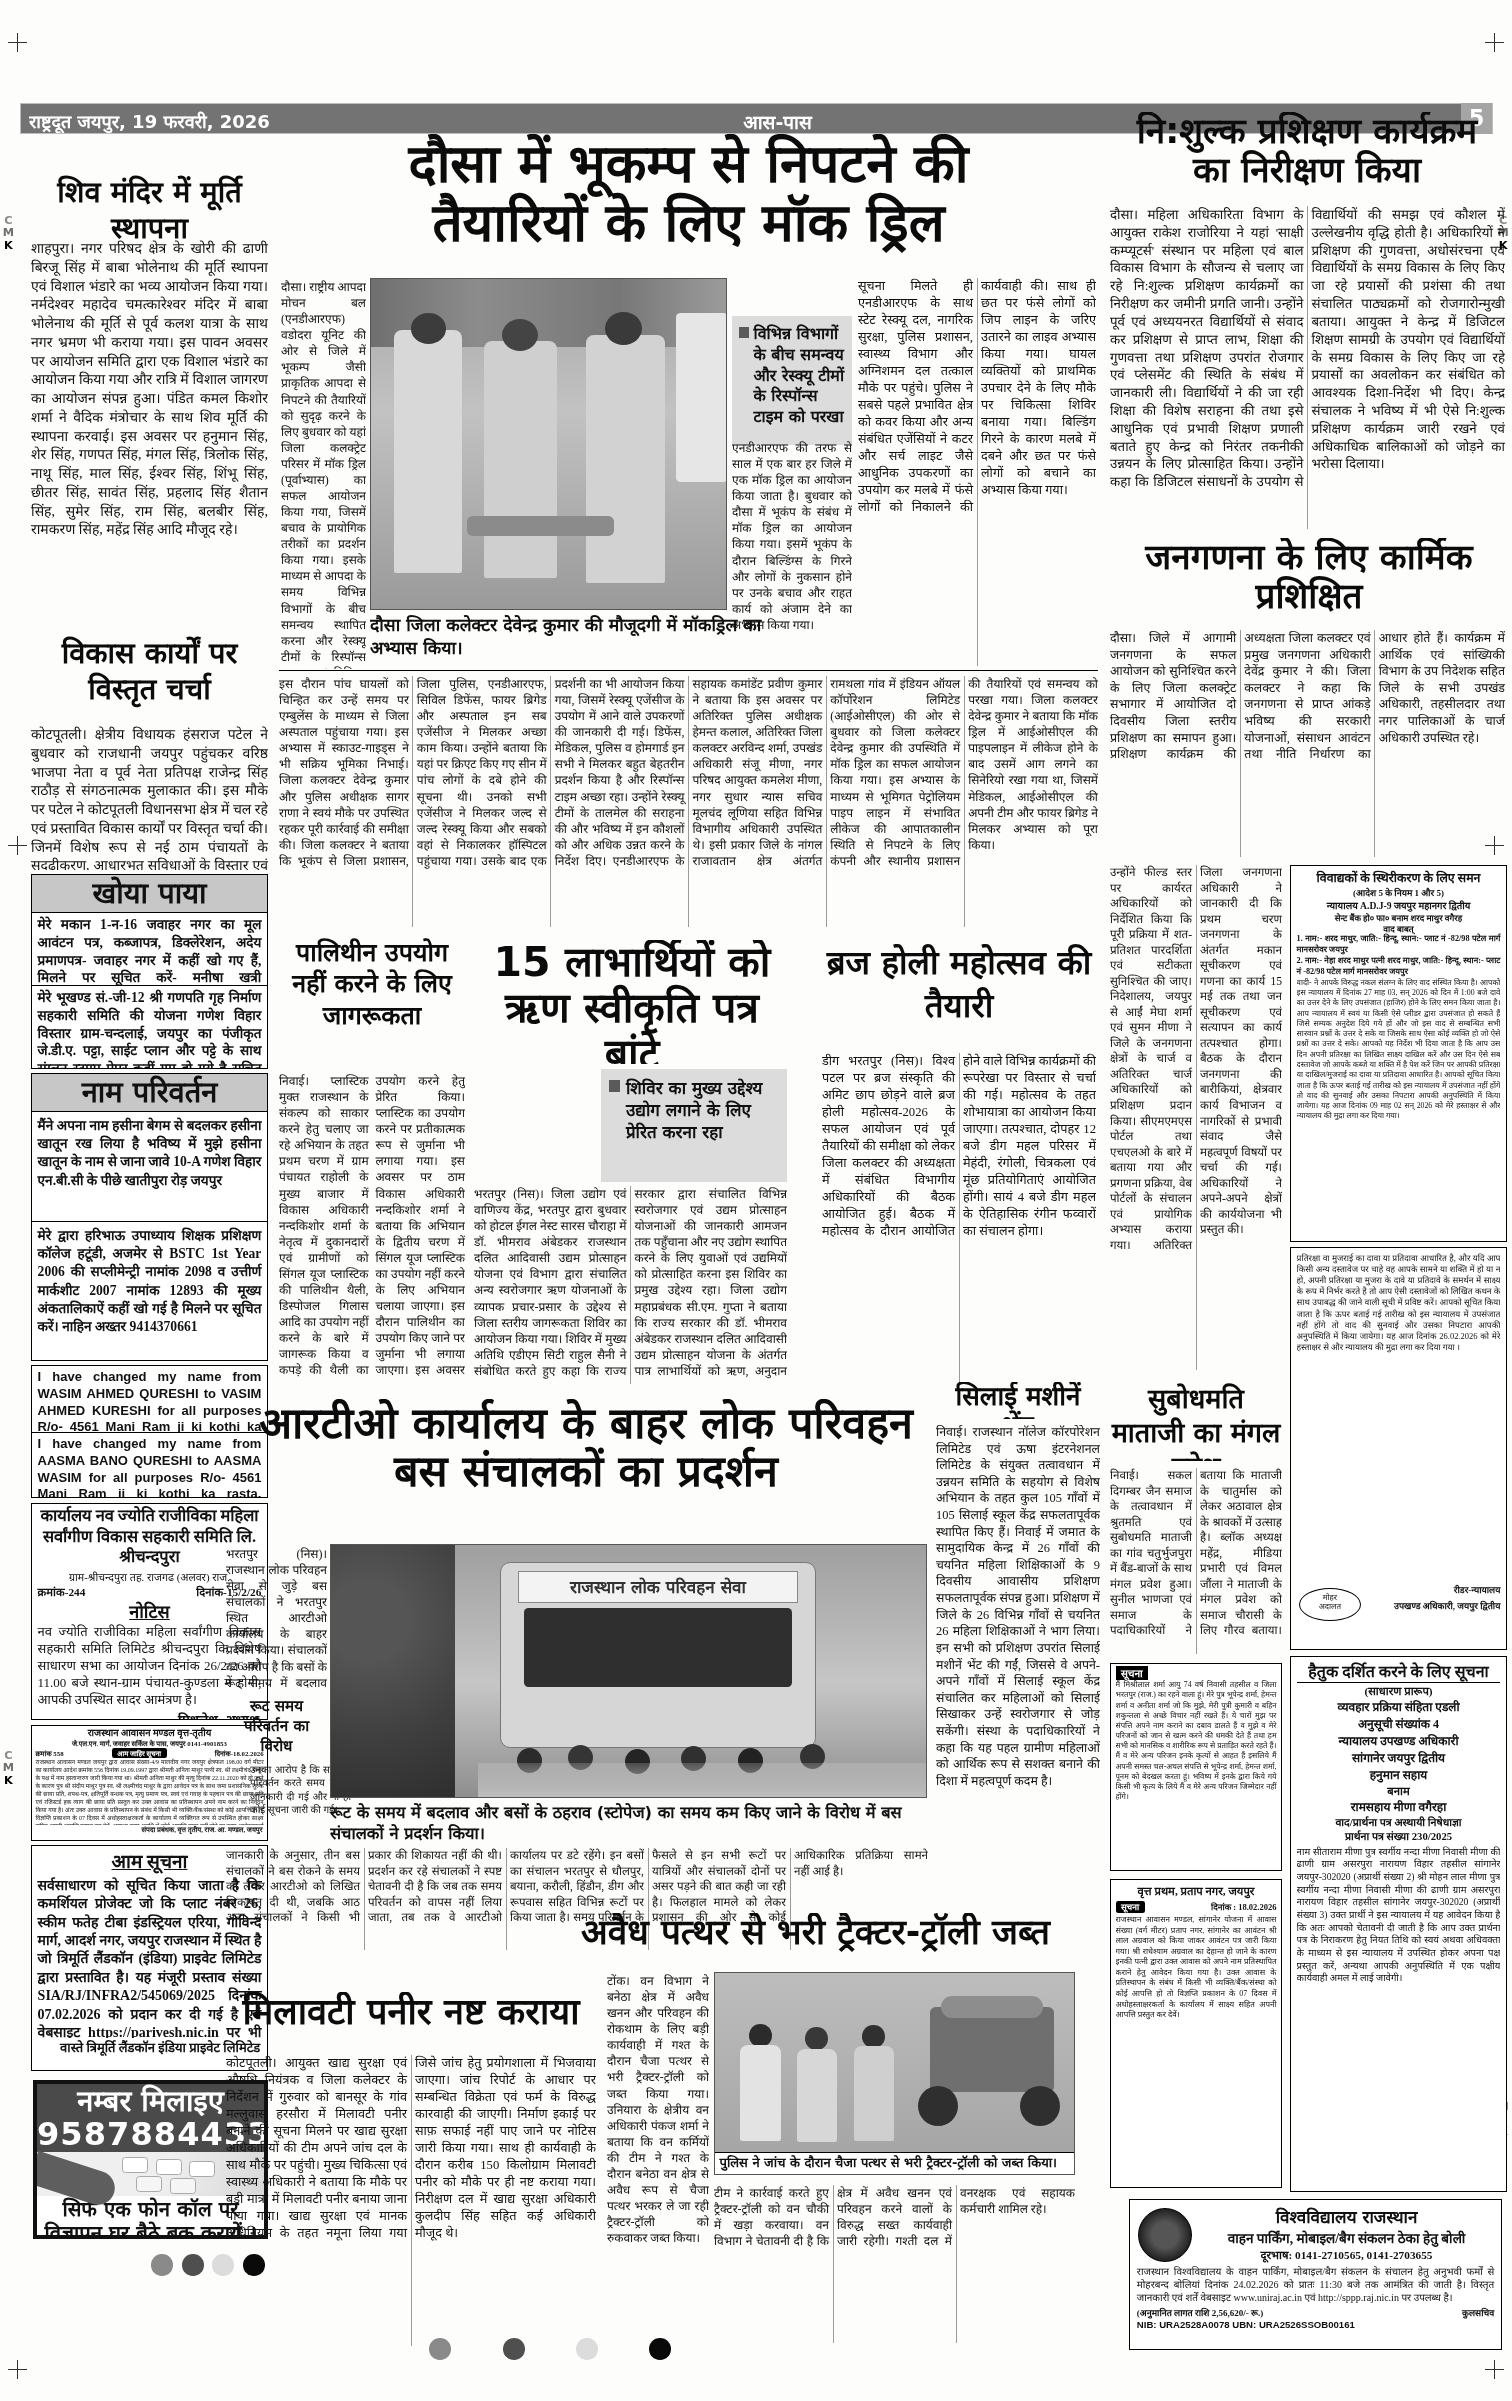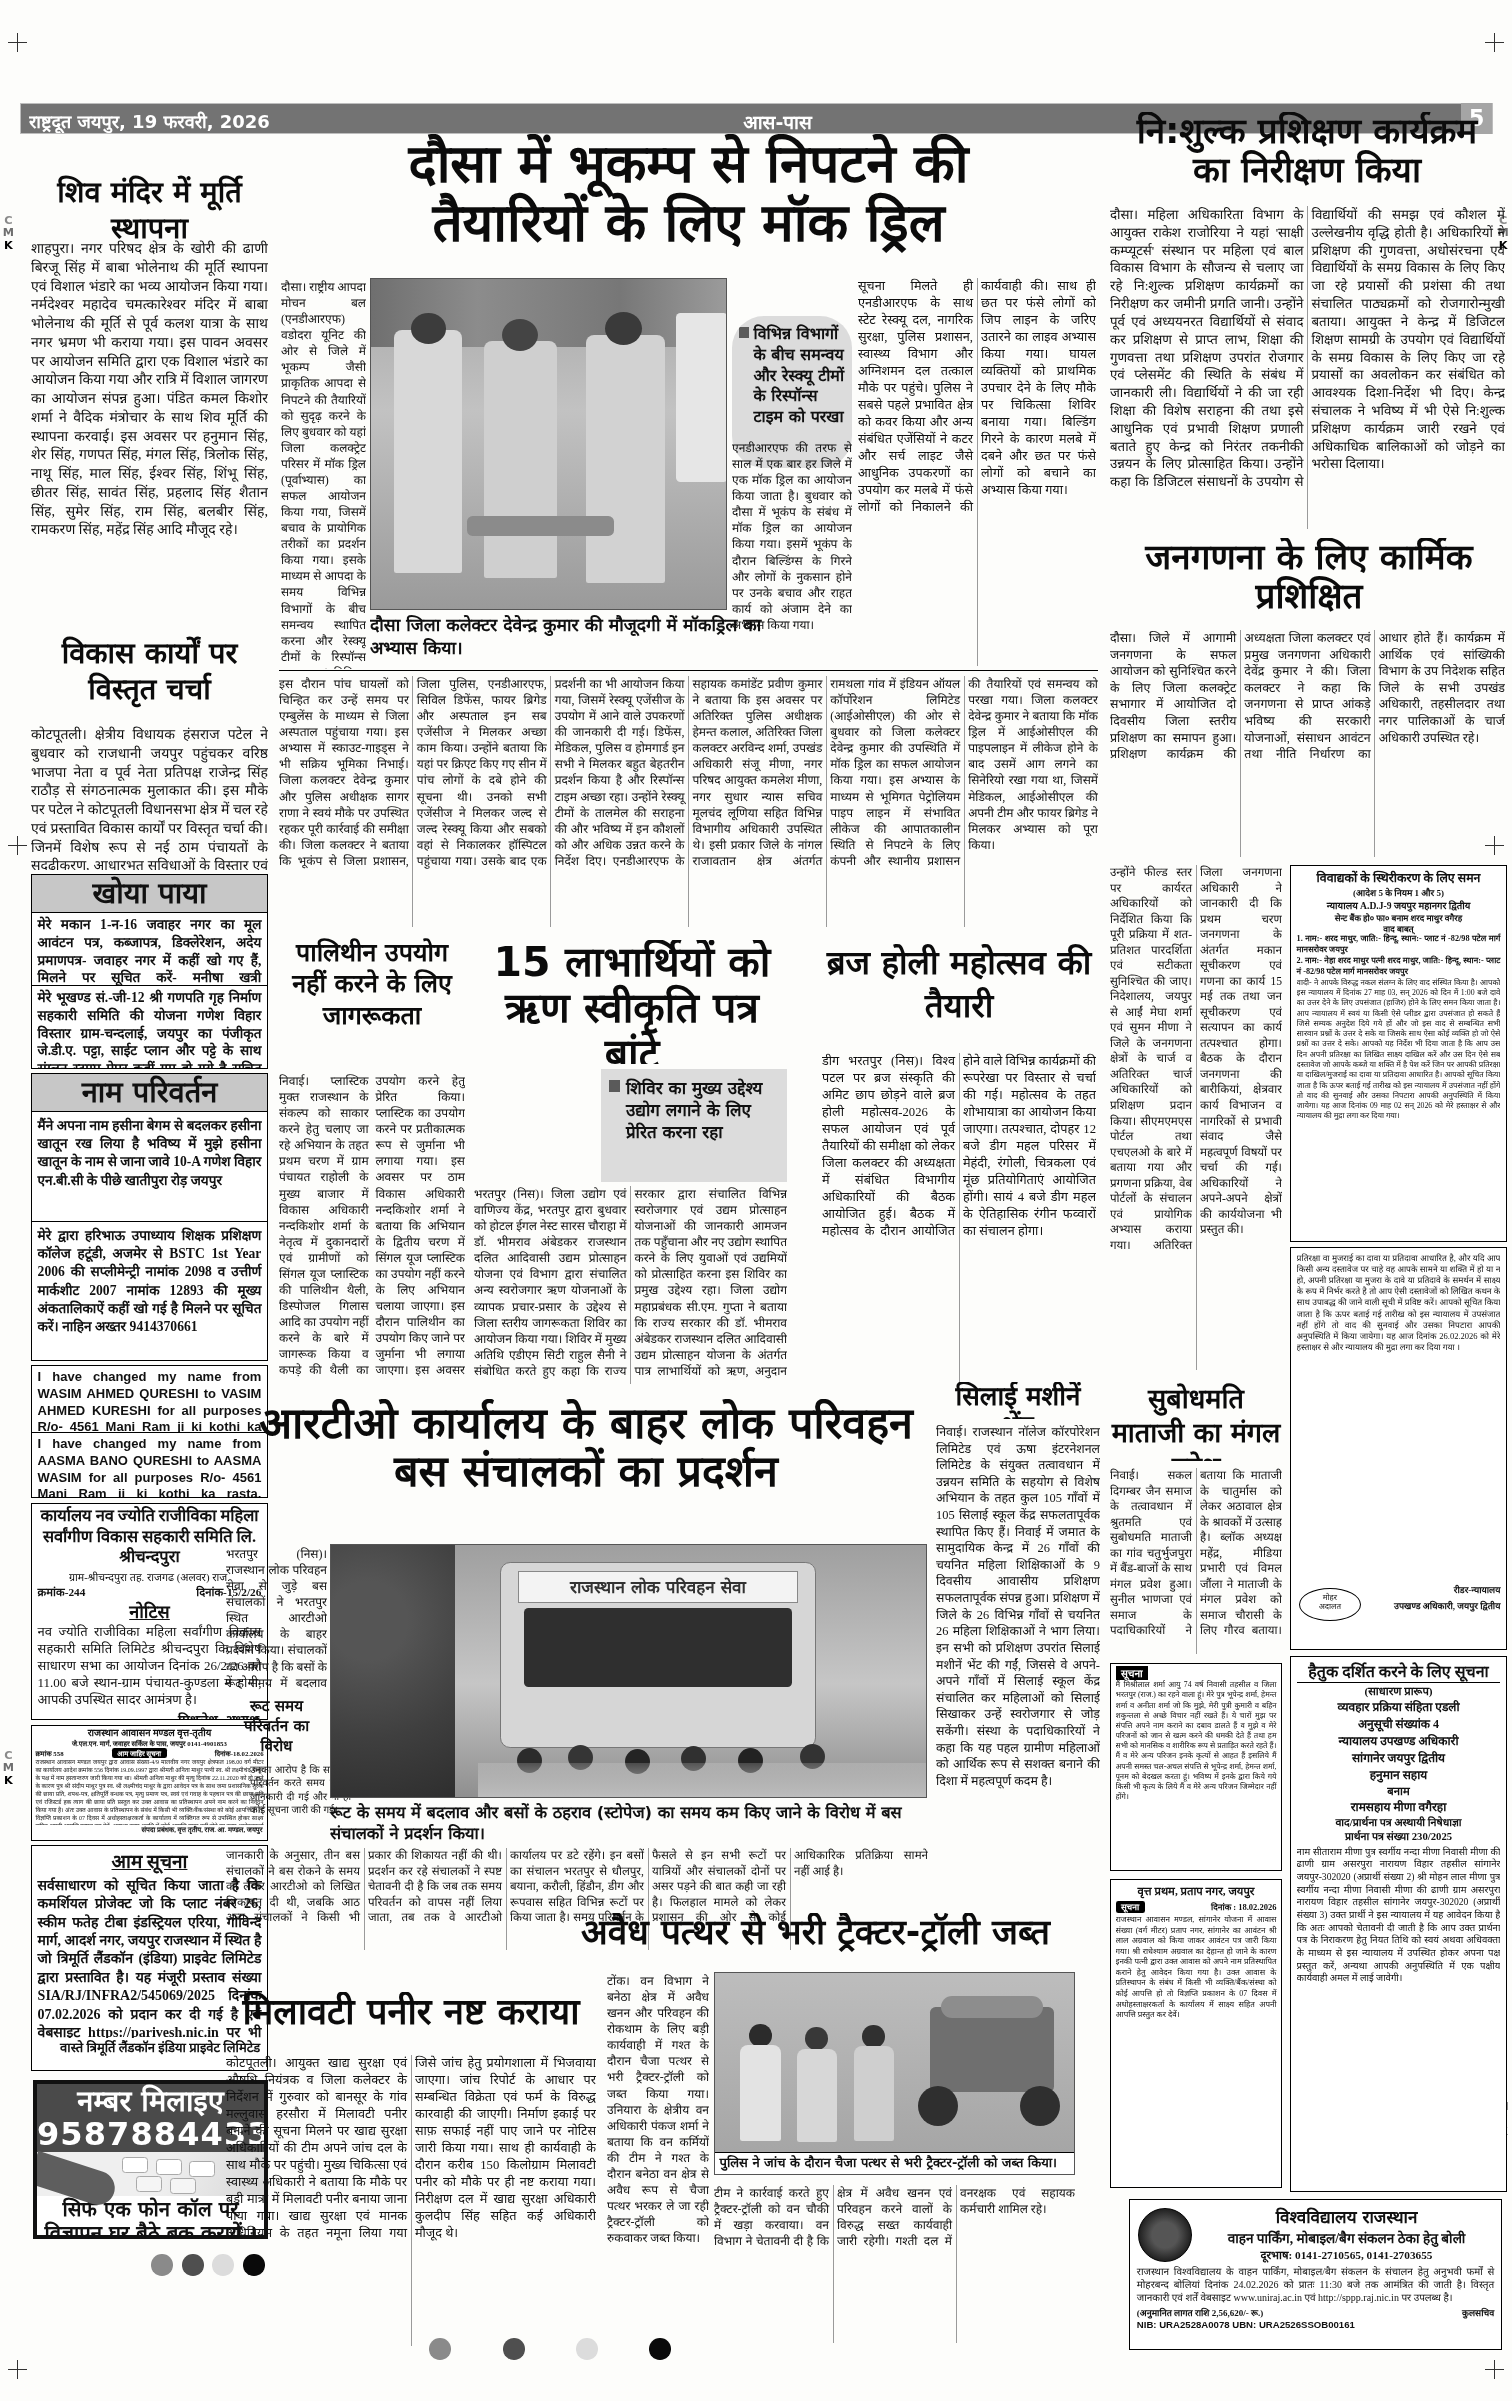--- a/index.html
+++ b/index.html
@@ -167,21 +167,21 @@
     <div class="head" style="left:40px;top:34px;width:35px;height:30.5px;background:#3c3c3c;"></div>
     <div class="fig" style="left:113px;top:62px;width:73px;height:237px;background:#cfcfcf;"></div>
     <div class="head" style="left:131px;top:40px;width:36px;height:32px;background:#444;"></div>
     <div class="fig" style="left:215px;top:56px;width:79px;height:248px;background:#d2d2d2;"></div>
     <div class="head" style="left:234px;top:33px;width:37px;height:33px;background:#3a3a3a;"></div>
     <div style="position:absolute;left:305px;top:34px;width:52px;height:169px;background:#e6e6e6;border-radius:4.5px;"></div>
     <div style="position:absolute;left:96px;top:237px;width:147px;height:20.3px;background:#8b8b8b;border-radius:5.6px;"></div>
   </div>
   <div class="b caption" style="left:370px;top:614px;width:407px;height:52px;font-size:17.5px;">दौसा जिला कलेक्टर देवेन्द्र कुमार की मौजूदगी में मॉकड्रिल का अभ्यास किया।</div>
 
-  <div class="b graybox" style="left:732px;top:316px;width:120px;height:152px;padding:8px 6.8px;border-radius:32px;">
+  <div class="b graybox" style="left:732px;top:316px;width:120px;height:129px;padding:8px 6.8px;">
     <div style="display:flex;gap:4.5px;">
       <span style="width:10.2px;height:10.2px;background:#5a5a5a;flex:0 0 auto;margin-top:3.4px;"></span>
       <span class="bold" style="font-size:16px;line-height:1.3;font-family:'DejaVu Sans',sans-serif;">विभिन्न विभागों के बीच समन्वय और रेस्क्यू टीमों के रिस्पॉन्स टाइम को परखा</span>
     </div>
   </div>
   <div class="b j body-t" style="left:732px;top:440px;width:120px;height:226px;font-size:12px;">एनडीआरएफ की तरफ से साल में एक बार हर जिले में एक मॉक ड्रिल का आयोजन किया जाता है। बुधवार को दौसा में भूकंप के संबंध में मॉक ड्रिल का आयोजन किया गया। इसमें भूकंप के दौरान बिल्डिंग्स के गिरने और लोगों के नुकसान होने पर उनके बचाव और राहत कार्य को अंजाम देने का अभ्यास किया गया।</div>
 
   <div class="b j body-t cols2" style="left:858px;top:278px;width:238px;height:388px;font-size:12.7px;">सूचना मिलते ही एनडीआरएफ के साथ स्टेट रेस्क्यू दल, नागरिक सुरक्षा, पुलिस प्रशासन, स्वास्थ्य विभाग और अग्निशमन दल तत्काल मौके पर पहुंचे। पुलिस ने सबसे पहले प्रभावित क्षेत्र को कवर किया और अन्य संबंधित एजेंसियों ने कटर और सर्च लाइट जैसे आधुनिक उपकरणों का उपयोग कर मलबे में फंसे लोगों को निकालने की कार्यवाही की। साथ ही छत पर फंसे लोगों को जिप लाइन के जरिए उतारने का लाइव अभ्यास किया गया। घायल व्यक्तियों को प्राथमिक उपचार देने के लिए मौके पर चिकित्सा शिविर बनाया गया। बिल्डिंग गिरने के कारण मलबे में दबने और छत पर फंसे लोगों को बचाने का अभ्यास किया गया।</div>
 
   <div class="rule" style="left:279px;top:670px;width:819px;height:1.1px;"></div>

